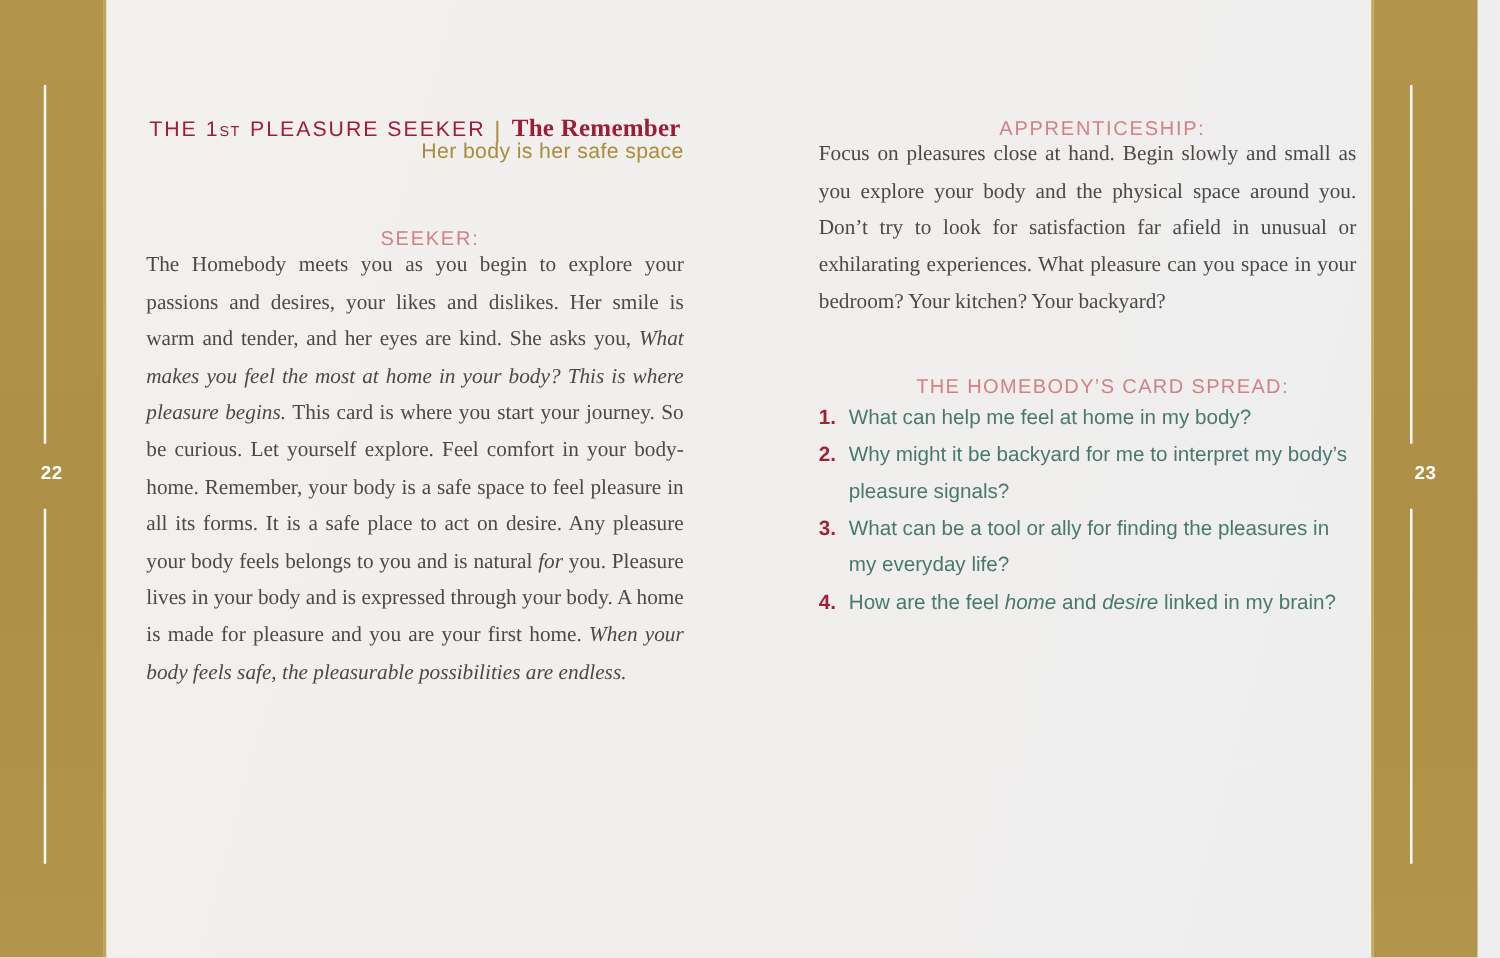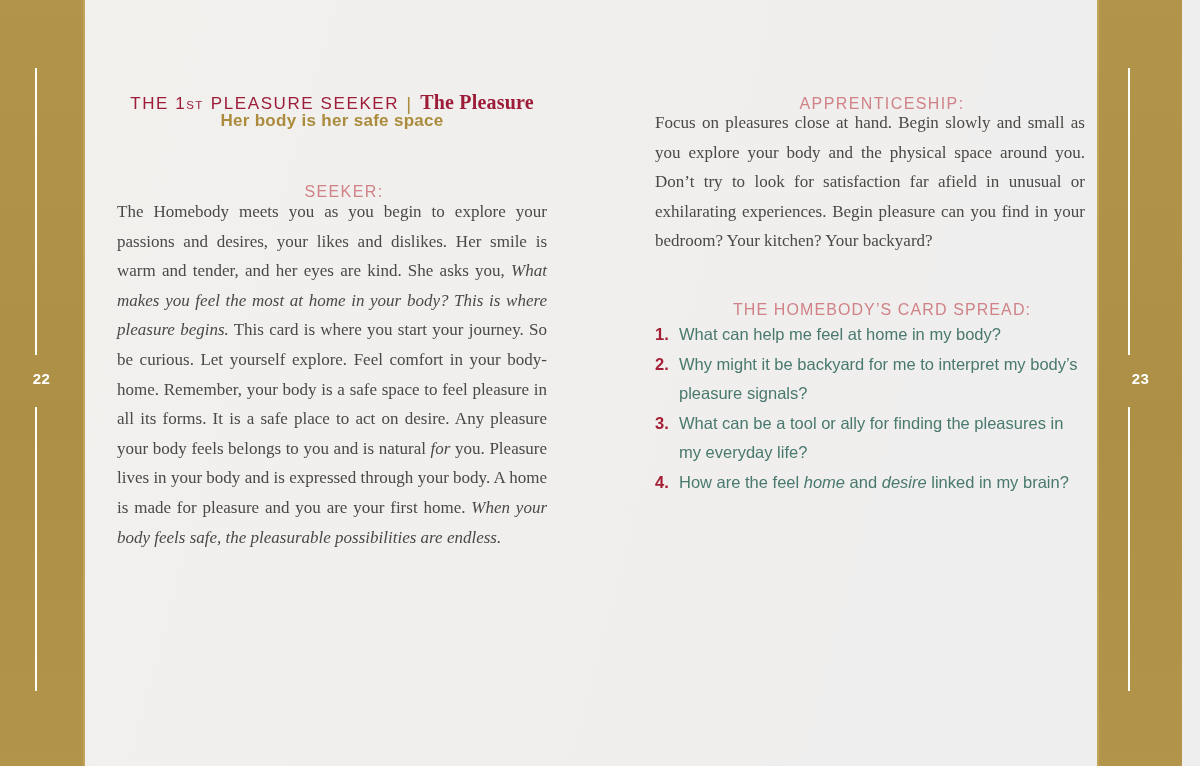--- a/index.html
+++ b/index.html
@@ -51,22 +51,22 @@
   }
   .title-caps { font-size: 17px; letter-spacing: 1.6px; }
   .title-ordinal { font-size: 11.5px; letter-spacing: 1.2px; }
   .title-rest { margin-left: 1px; }
   .title-divider { color: #ab8b3c; font-size: 19px; font-weight: 400; margin: 0 9px 0 7px; position: relative; top: 1px; }
   .title-name {
     font-family: "Liberation Serif", serif;
     font-size: 20px; font-weight: 700; letter-spacing: 0.2px;
   }
   .subtitle {
-    top: 111px; text-align: center;
-    color: #ab8b3c; font-size: 17px; font-weight: 700; letter-spacing: 0.3px;
+    top: 111px; text-align: right;
+    color: #ab8b3c; font-size: 17px; font-weight: 400; letter-spacing: 0.3px;
   }
   .section-heading {
     margin: 12px; text-align: center;
     color: #d08287; font-size: 16px; font-weight: 400; letter-spacing: 1.4px;
   }
   .message-heading { top: 171px; }
   .apprenticeship-heading { top: 83px; }
   .spread-heading { top: 289px; letter-spacing: 1.1px; text-align: center; }
 
   
@@ -105,34 +105,34 @@
   </div>
 
   <div class="gold-band band-right">
     <div class="rule rule-top"></div>
     <div class="page-number">23</div>
     <div class="rule rule-bottom"></div>
   </div>
 
   <div class="page page-left">
 
-    <h1 class="block card-title"><span class="title-caps"><span>THE 1</span><span class="title-ordinal">ST</span><span class="title-rest"> PLEASURE SEEKER</span></span><span class="title-divider">|</span><span class="title-name">The Pleasure</span></h1>
+    <h1 class="block card-title"><span class="title-caps"><span>THE 1</span><span class="title-ordinal">ST</span><span class="title-rest"> PLEASURE SEEKER</span></span><span class="title-divider">|</span><span class="title-name">The Remember</span></h1>
 
     <div class="block subtitle">Her body is her safe space</div>
 
     <h2 class="block section-heading message-heading">SEEKER:</h2>
 
     <p class="block body-text message-body"><span>The Homebody meets you as you begin to explore your passions and desires, your likes and dislikes. Her smile is warm and tender, and her eyes are kind. She asks you, </span><span class="em">What makes you feel the most at home in your body? This is where pleasure begins.</span><span> This card is where you start your journey. So be curious. Let yourself explore. Feel comfort in your body-home. Remember, your body is a safe space to feel pleasure in all its forms. It is a safe place to act on desire. Any pleasure your body feels belongs to you and is natural </span><span class="em">for</span><span> you. Pleasure lives in your body and is expressed through your body. A home is made for pleasure and you are your first home. </span><span class="em">When your body feels safe, the pleasurable possibilities are endless.</span></p>
   </div>
 
   <div class="page page-right">
 
     <h2 class="block section-heading apprenticeship-heading">APPRENTICESHIP:</h2>
 
-    <p class="block body-text apprenticeship-body">Focus on pleasures close at hand. Begin slowly and small as you explore your body and the physical space around you. Don’t try to look for satisfaction far afield in unusual or exhilarating experiences. Begin pleasure can you find in your bedroom? Your kitchen? Your backyard?</p>
+    <p class="block body-text apprenticeship-body">Focus on pleasures close at hand. Begin slowly and small as you explore your body and the physical space around you. Don’t try to look for satisfaction far afield in unusual or exhilarating experiences. What pleasure can you space in your bedroom? Your kitchen? Your backyard?</p>
 
     <h2 class="block section-heading spread-heading">THE HOMEBODY’S CARD SPREAD:</h2>
 
     <ol class="block spread-list">
       <li>
         <span class="num">1.</span>
         <span class="item-text"><span>What can help me feel at home in my body?</span></span>
       </li>
       <li>
         <span class="num">2.</span>

